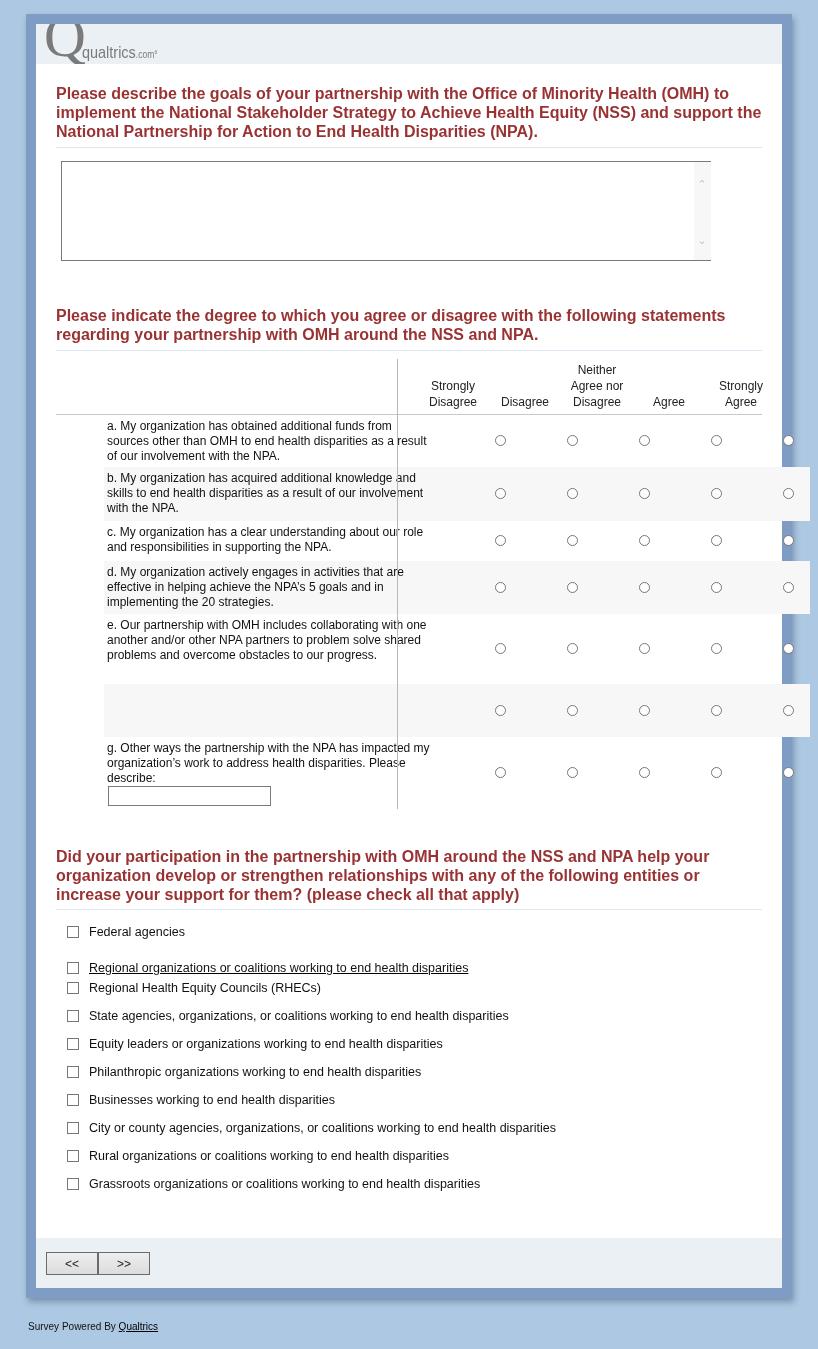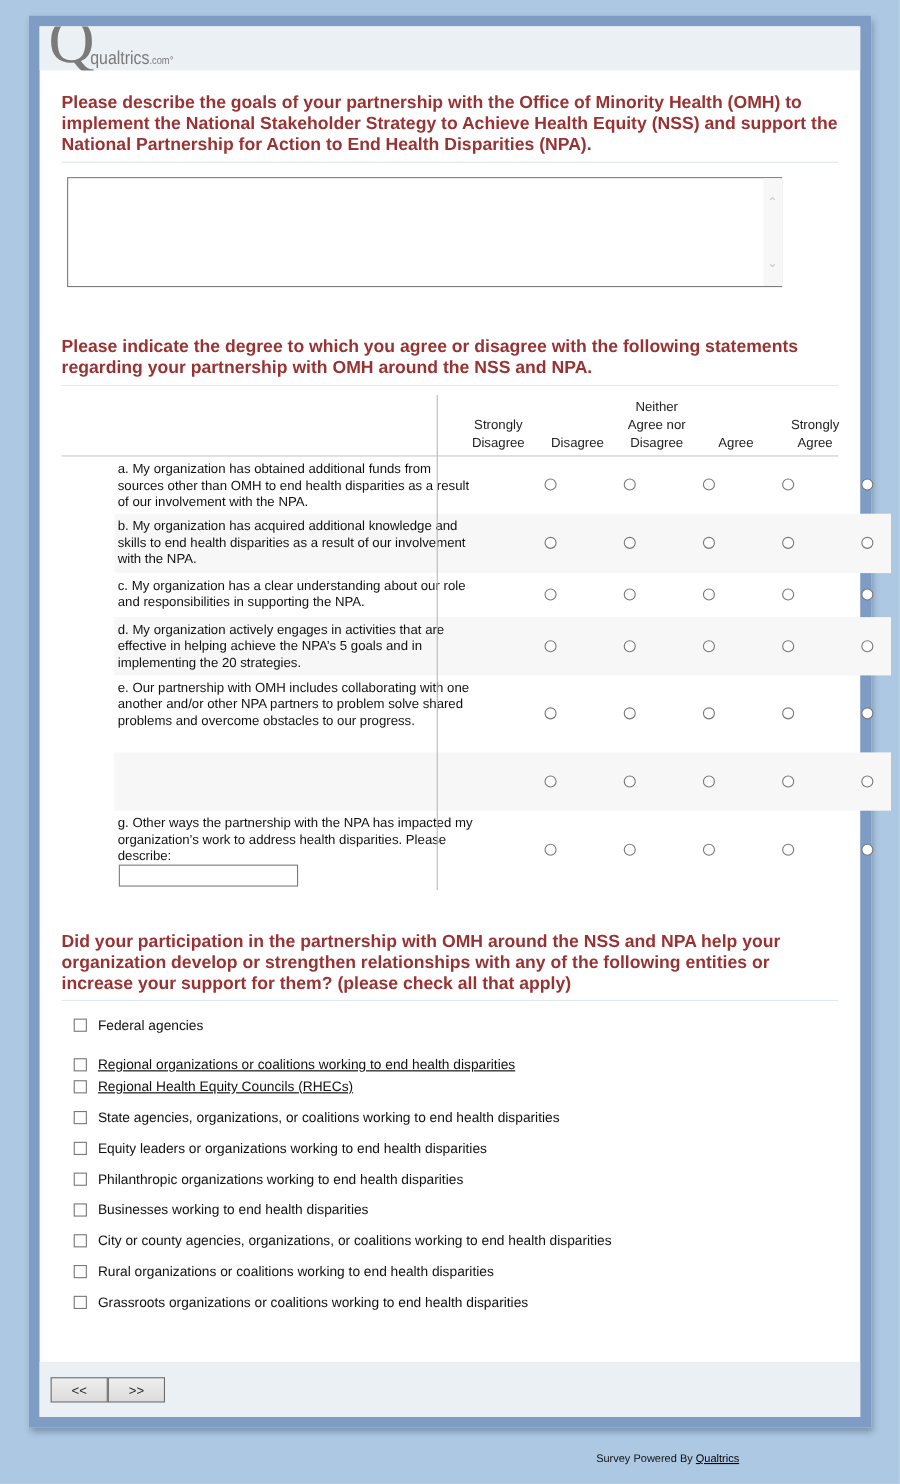--- a/index.html
+++ b/index.html
@@ -60,21 +60,21 @@
   .cb-label { font-size:12.5px; color:#111; }
 
   .footer {
     position:absolute; left:0; top:1214px; width:746px; height:50px; background:#ebf0f5;
   }
   .nav-btn {
     position:absolute; top:14px; width:52px; height:23px; border:1px solid #6b6b6b; box-sizing:border-box;
     background:linear-gradient(#eeeeee,#dcdcdc); font-size:12px; color:#222; text-align:center; line-height:20px;
     font-family:"Liberation Sans", sans-serif; padding:0; cursor:pointer;
   }
-  .powered { position:absolute; left:0; width:672px; top:1321px; text-align:right; font-size:10px; color:#111; }
+  .powered { position:absolute; left:0; width:672px; top:1321px; text-align:left; font-size:10px; color:#111;padding-left:28px; }
   .powered a { color:#000; text-decoration:underline; }
 </style>
 </head>
 <body>
 
 <div class="frame">
   <div class="header">
     <div class="logo">
       <span class="logo-q">Q</span>
       <span class="logo-text"><span>qualtrics</span><small>.com</small><small>°</small></span>
@@ -181,21 +181,21 @@
     <div class="sep" style="top:845px;"></div>
     <div id="cb-list">
         <label class="cb-item" style="top: 860px;">
           <input type="checkbox" class="cb-box" style="">
           <span class="cb-label">Federal agencies</span>
         </label>
         <label class="cb-item" style="top: 896px; text-decoration: underline;">
           <input type="checkbox" class="cb-box" style="">
           <span class="cb-label">Regional organizations or coalitions working to end health disparities</span>
         </label>
-        <label class="cb-item" style="top: 916px; text-decoration: underline;">
+        <label class="cb-item" style="top: 916px;">
           <input type="checkbox" class="cb-box" style="">
           <span class="cb-label">Regional Health Equity Councils (RHECs)</span>
         </label>
         <label class="cb-item" style="top: 944px;">
           <input type="checkbox" class="cb-box" style="">
           <span class="cb-label">State agencies, organizations, or coalitions working to end health disparities</span>
         </label>
         <label class="cb-item" style="top: 972px;">
           <input type="checkbox" class="cb-box" style="">
           <span class="cb-label">Equity leaders or organizations working to end health disparities</span>

